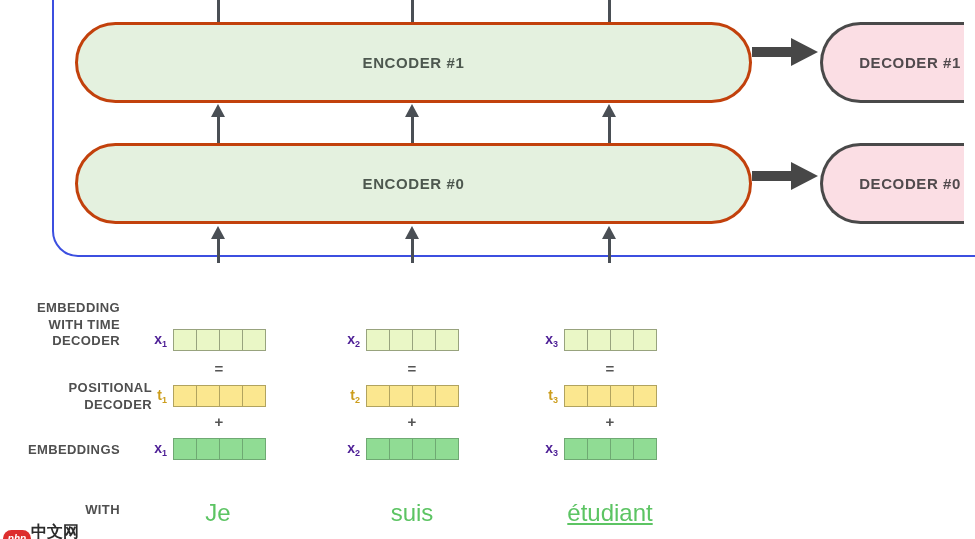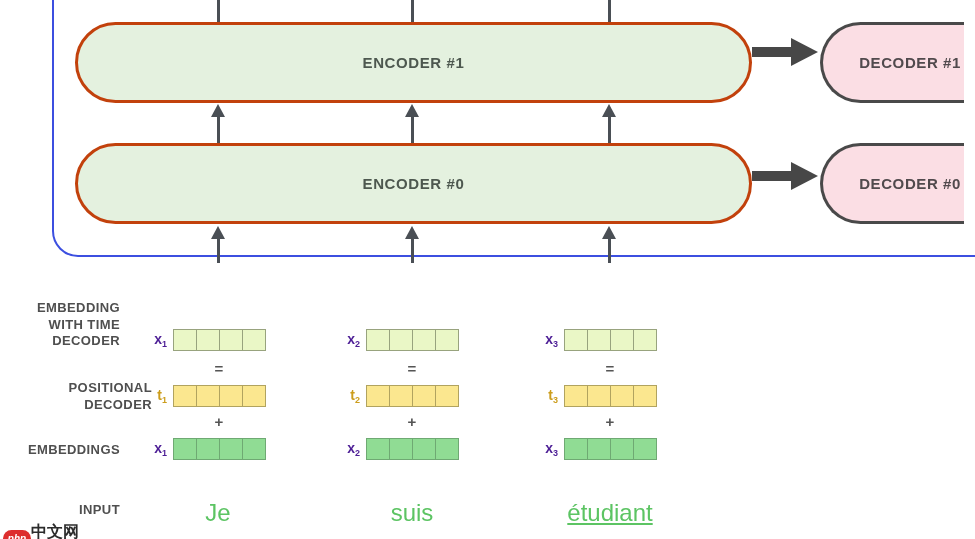--- a/index.html
+++ b/index.html
@@ -153,21 +153,21 @@
     <div>DECODER</div>
   </div>
   <div class="rowlabel" style="top:380px;margin-left:32px;">
     <div>POSITIONAL</div>
     <div>DECODER</div>
   </div>
   <div class="rowlabel" style="top:442px;">
     <div>EMBEDDINGS</div>
   </div>
   <div class="rowlabel" style="top:502px;">
-    <div>INPUT</div>
+    <div>WITH</div>
   </div>
 
   <div class="vec vec-time" style="left:174px; top:329px;">
     <span class="veclabel xlabel"><span>x</span><span class="sub">1</span></span>
     <div class="cell"></div>
       <div class="cell"></div>
       <div class="cell"></div>
       <div class="cell"></div>
   </div>
   <div class="op" style="left:204px; top:360px;">=</div>

